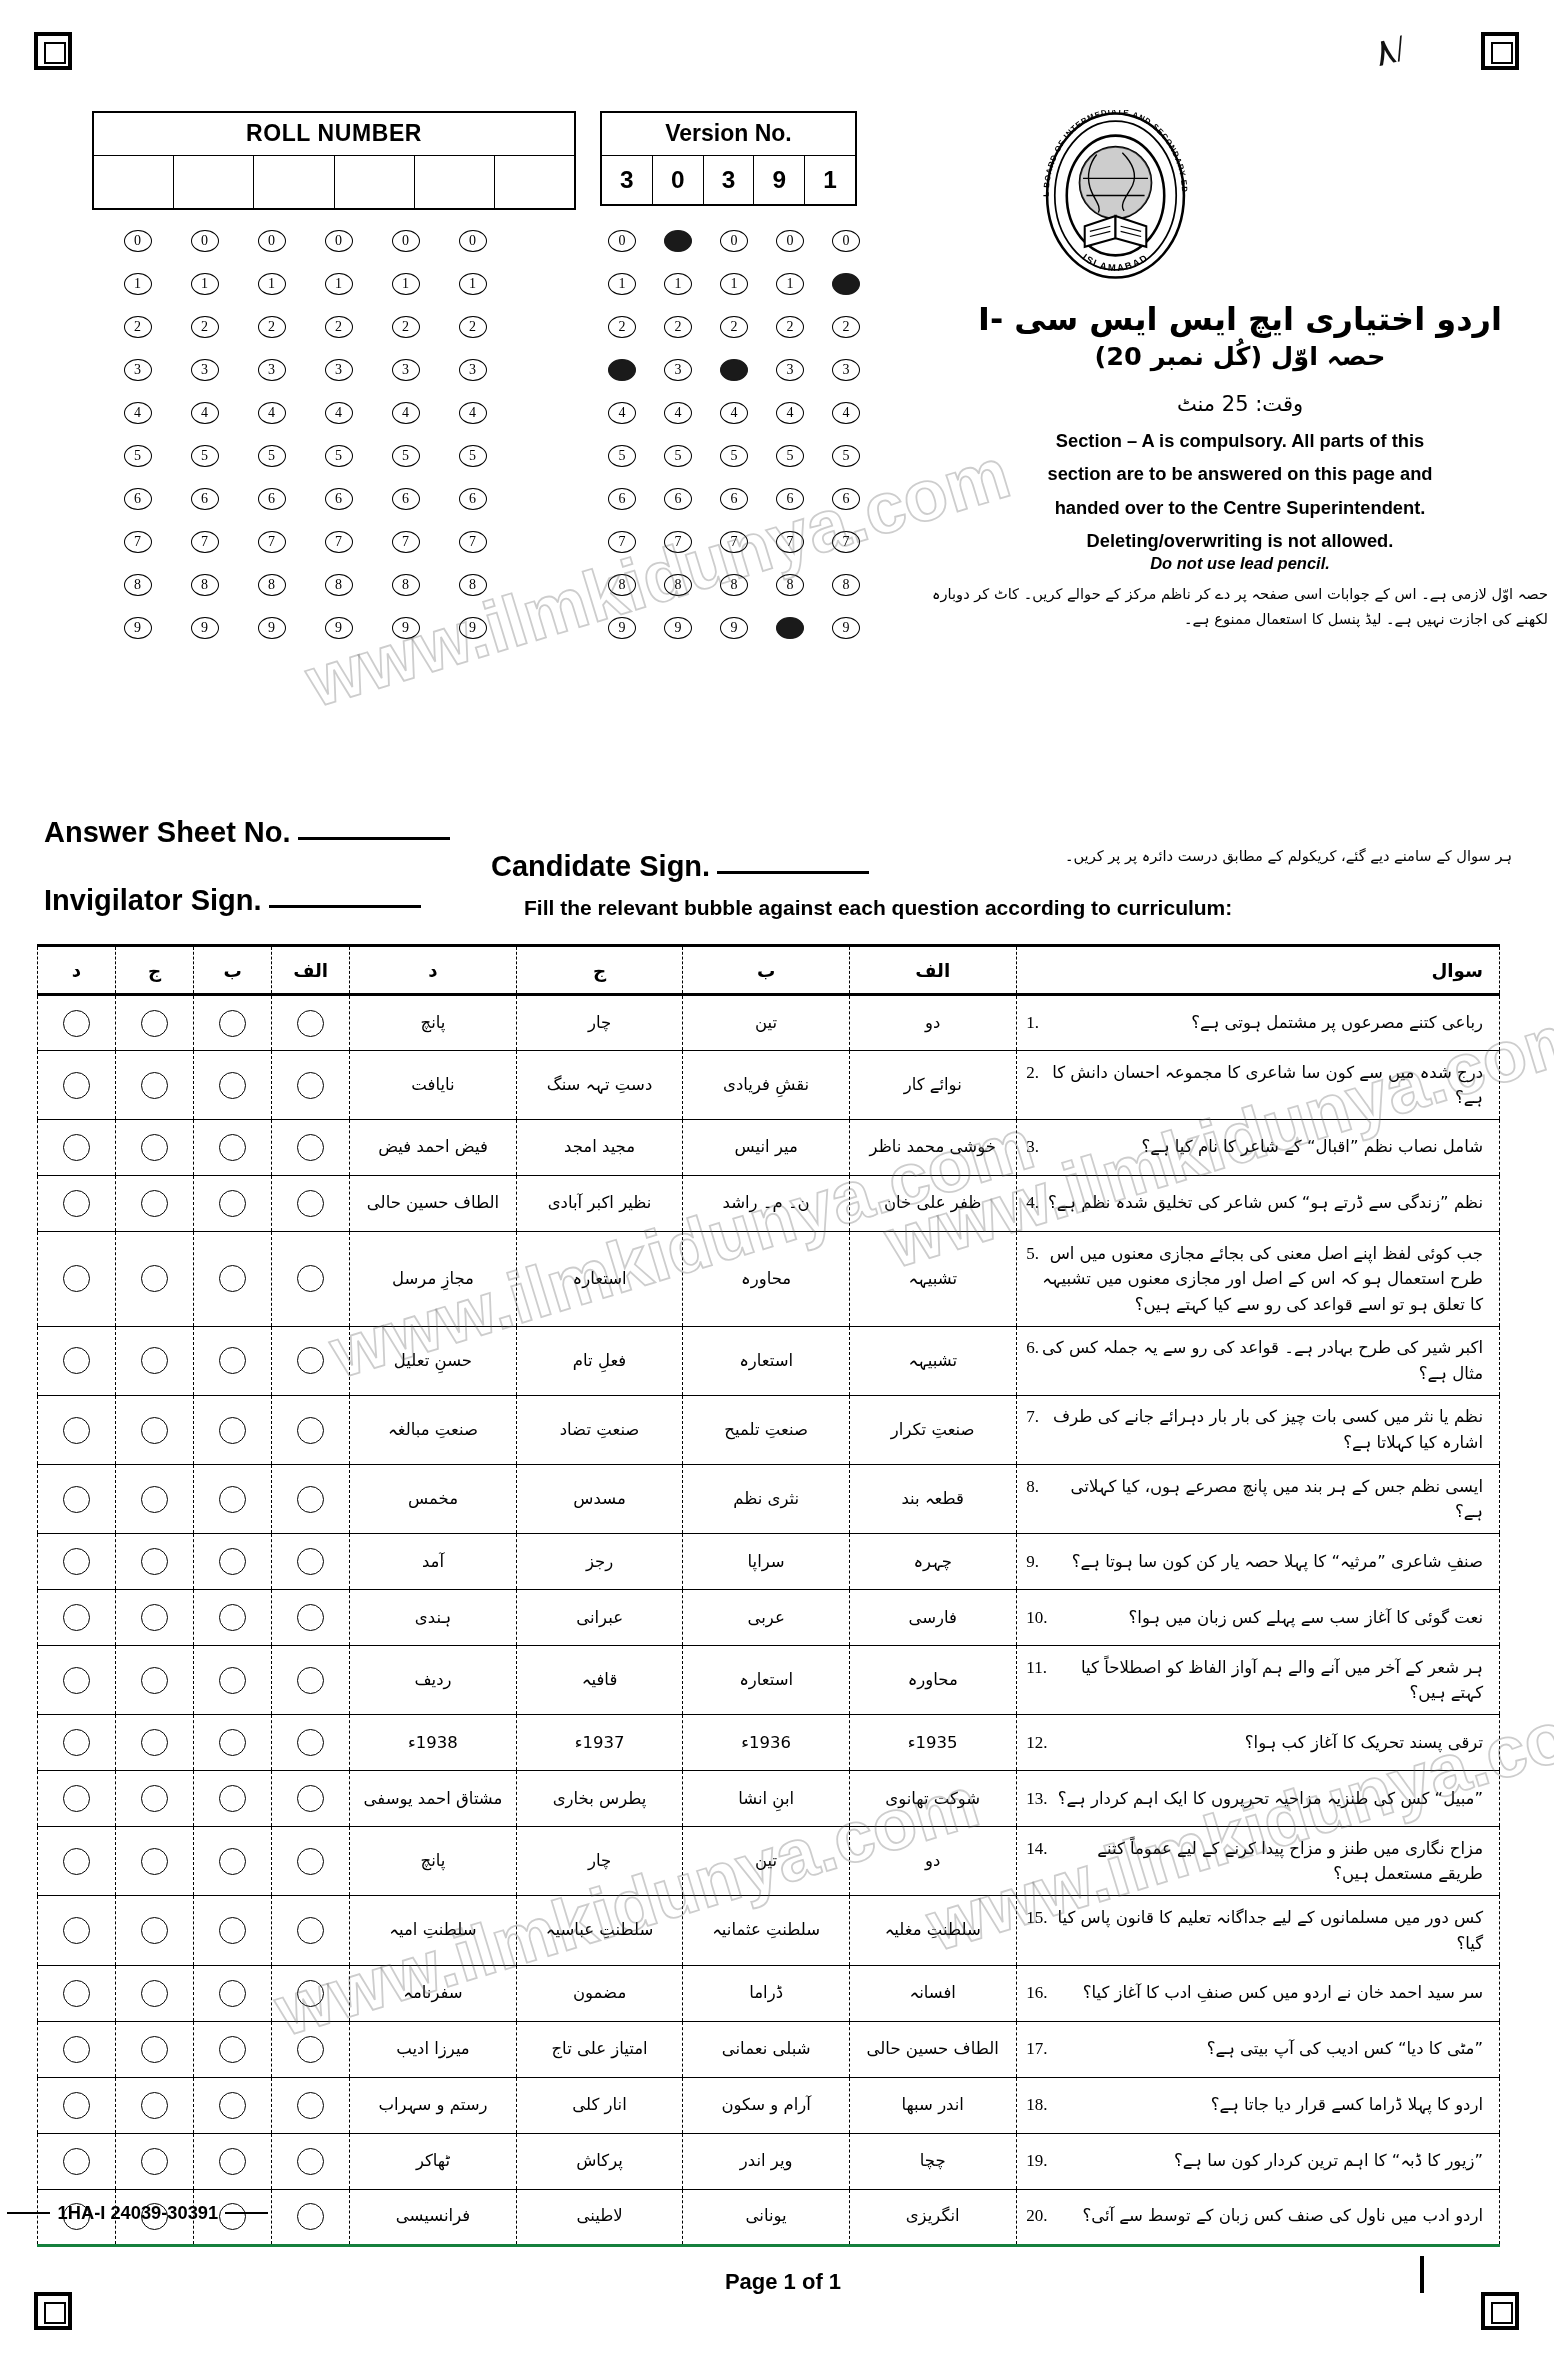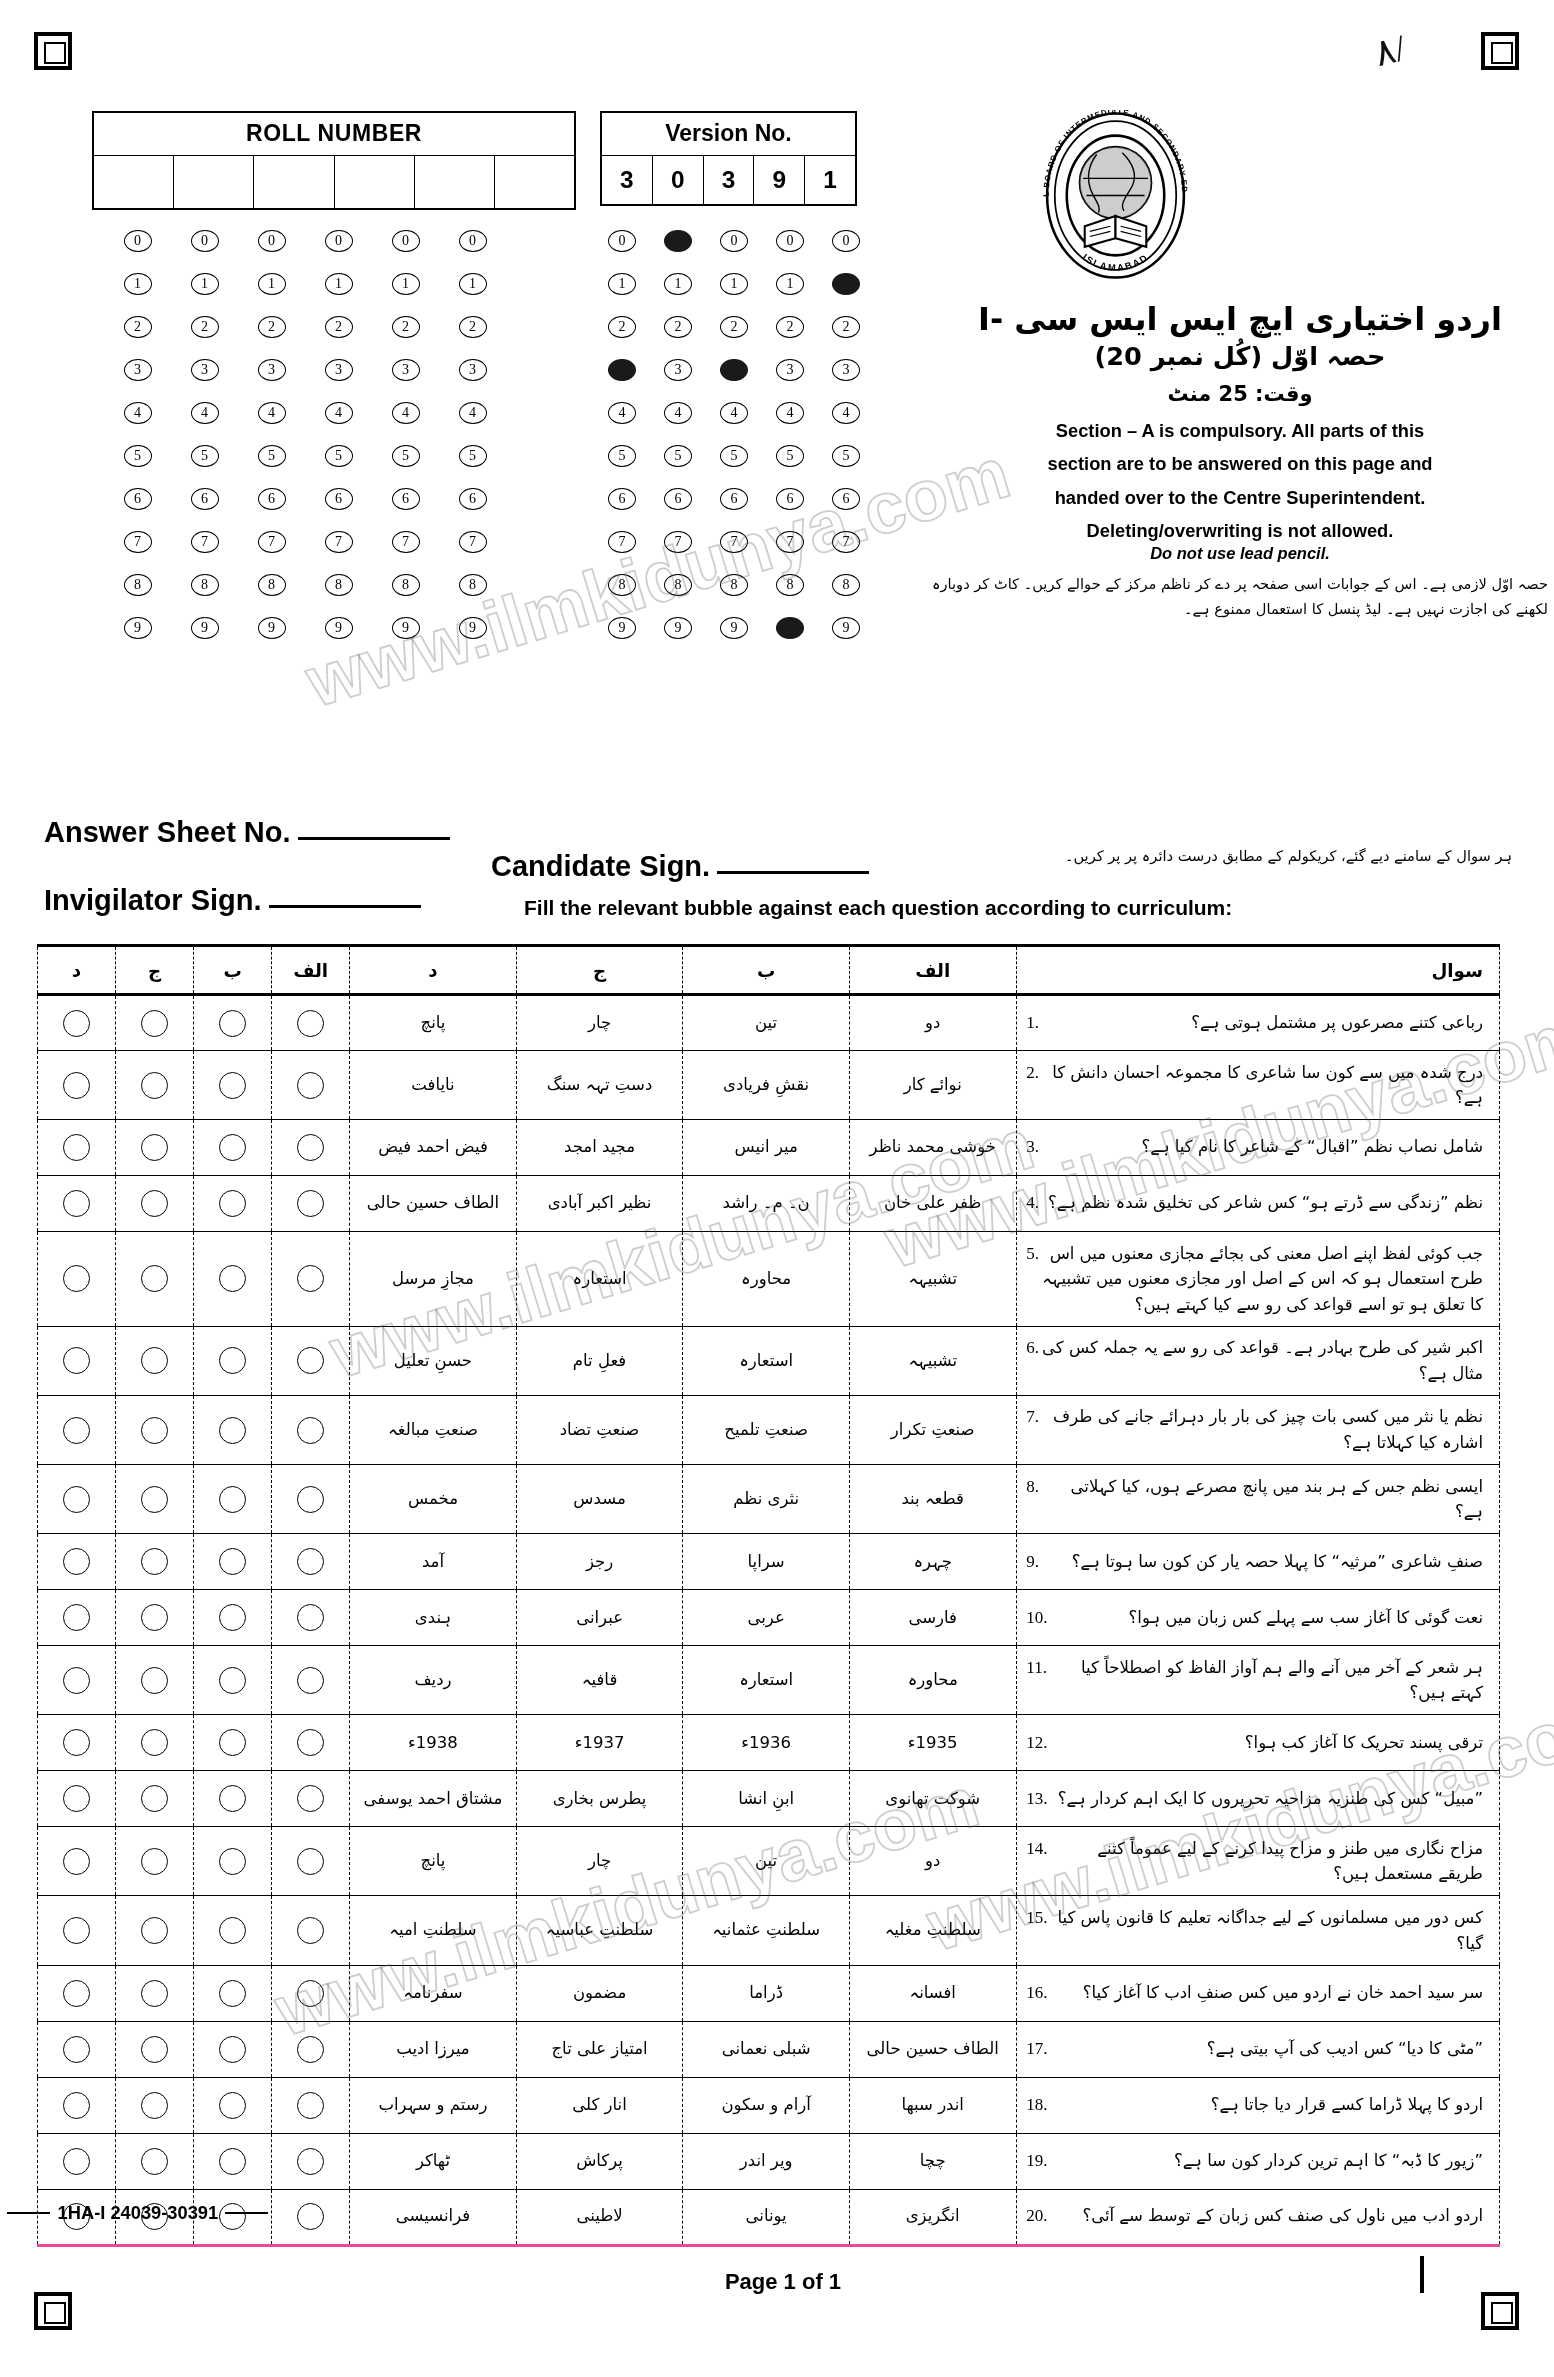--- a/index.html
+++ b/index.html
@@ -78,22 +78,22 @@
   .hdr { position:absolute; left:932px; top:299px; width:616px; text-align:center; }
   .hdr .urdu-title {
     font-size:32px; font-weight:bold; direction:rtl;
     font-family:"DejaVu Sans", sans-serif; line-height:1.25;
   }
   .hdr .urdu-sub {
     font-size:25.6px; font-weight:bold; direction:rtl;
     font-family:"DejaVu Sans", sans-serif; line-height:1.3; margin-top:1.2px;
   }
   .hdr .urdu-time {
-    font-size:21px; font-weight:bold; direction:rtl;
-    font-family:"DejaVu Sans", sans-serif; line-height:1.3; margin-top:8px;
+    font-size:21px; font-weight:normal; direction:rtl;
+    font-family:"DejaVu Sans", sans-serif; line-height:1.3; margin-top:18px;
   }
   .hdr .eng-instr {
     font-size:18.3px; font-weight:bold; line-height:1.3; margin-top:9.8px;
   }
   .hdr .eng-italic { font-size:16.5px; font-style:italic; font-weight:bold; margin-top:1.2px; }
   .hdr .urdu-instr {
     font-size:14.6px; direction:rtl; font-family:"DejaVu Sans", sans-serif;
     line-height:1.7; margin-top:8.5px; text-align:right;
   }
 
@@ -119,21 +119,21 @@
     position:absolute; left:37px; top:944px;
     width:1463px; border-collapse:collapse;
     table-layout:fixed;
   }
   table.qt th, table.qt td {
     border-left:1.2px dashed #000; border-right:1.2px dashed #000;
     border-top:1.8px solid #000; border-bottom:1.8px solid #000;
     padding:0;
   }
   table.qt thead th { border-top:3px solid #000; border-bottom:3px solid #000; }
-  table.qt tbody tr:last-child td { border-bottom:3px solid #ec4899;margin-top:48px; }
+  table.qt tbody tr:last-child td { border-bottom:3px solid #15803d;margin-top:48px; }
 
   .col-b  { width:67px; }
   .col-o  { width:143px; }
   .col-q  { width:415px; }
 
   th.hd {
     height:49px; font-size:18.3px; font-weight:bold;
     font-family:"DejaVu Sans", sans-serif; direction:rtl;
   }
   th.hd-q { text-align:right; padding-right:16px !important; }

